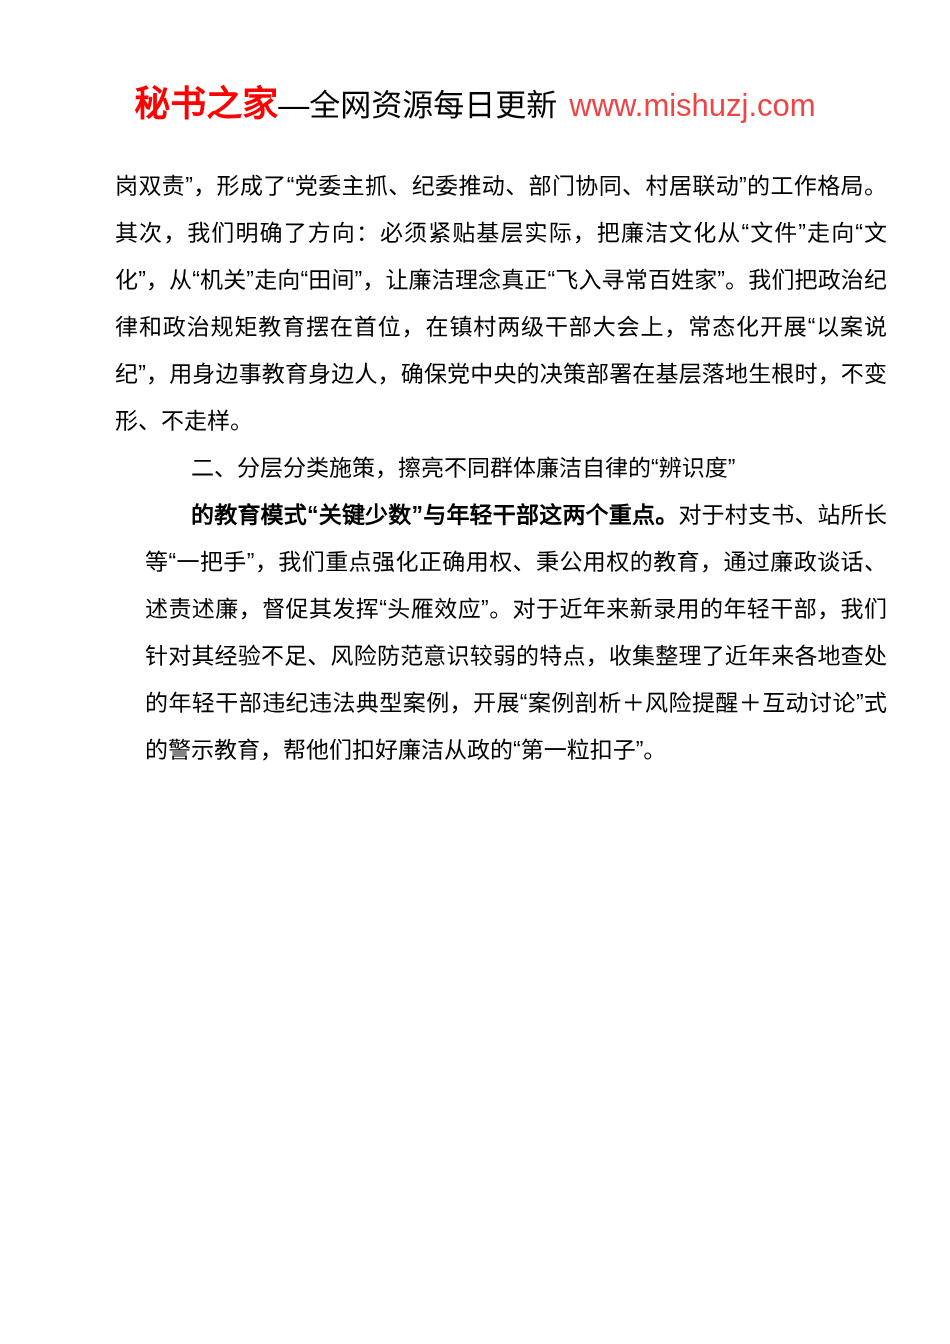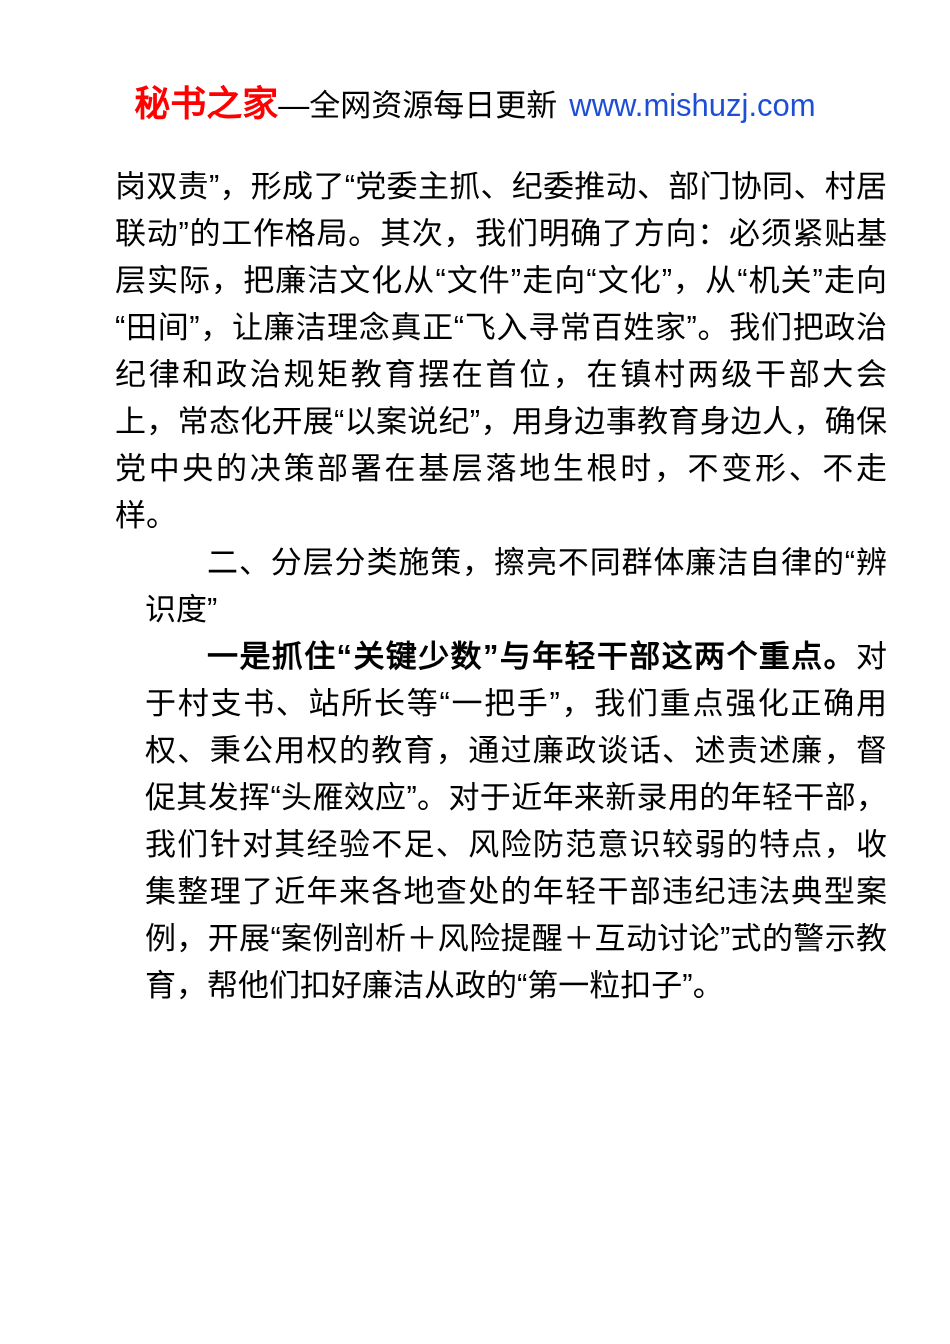--- a/index.html
+++ b/index.html
@@ -29,32 +29,32 @@
   .brand {
     color: #ff0000;
     font-weight: 700;
     font-size: 36px;
   }
   .tagline {
     color: #000000;
     font-size: 31px;
   }
   .url {
-    color: #1d4ed8;
+    color: #ef4444;
     font-size: 31px;
     margin-left: 12px;
     text-decoration: none;
     cursor: pointer;
   }
   .doc-body {
     position: absolute;
     top: 163px;
     left: 115px;
     width: 772px;
-    font-size: 31px;
+    font-size: 23px;
     line-height: 47px;
     text-align: justify;
     text-justify: inter-ideograph;
   }
   .doc-body p {
     margin: 0;
     padding: 0;
   }
   .doc-body p.indent {
     text-indent: 2em;
@@ -73,18 +73,18 @@
     <span class="brand">秘书之家</span><span class="tagline">—全网资源每日更新</span><a class="url">www.mishuzj.com</a>
   </div>
 
   <div class="doc-body">
 
     <p><span>岗双责”，形成了“党委主抓、纪委推动、部门协同、村居联动”的工作格局。其次，我们明确了方向：必须紧贴基层实际，把廉洁文化从“文件”走向“文化”，从“机关”走向“田间”，让廉洁理念真正“飞入寻常百姓家”。我们把政治纪律和政治规矩教育摆在首位，在镇村两级干部大会上，常态化开展“以案说纪”，用身边事教育身边人，确保党中央的决策部署在基层落地生根时，不变形、不走样。</span></p>
 
     <p class="indent"><span>二、分层分类施策，擦亮不同群体廉洁自律的“辨识度”</span></p>
 
 
-    <p class="indent"><b>一是抓住“关键少数”与年轻干部这两个重点。</b><span>对于村支书、站所长等“一把手”，我们重点强化正确用权、秉公用权的教育，通过廉政谈话、述责述廉，督促其发挥“头雁效应”。对于近年来新录用的年轻干部，我们针对其经验不足、风险防范意识较弱的特点，收集整理了近年来各地查处的年轻干部违纪违法典型案例，开展“案例剖析＋风险提醒＋互动讨论”式的警示教育，帮他们扣好廉洁从政的“第一粒扣子”。</span></p>
+    <p class="indent"><b>的教育模式“关键少数”与年轻干部这两个重点。</b><span>对于村支书、站所长等“一把手”，我们重点强化正确用权、秉公用权的教育，通过廉政谈话、述责述廉，督促其发挥“头雁效应”。对于近年来新录用的年轻干部，我们针对其经验不足、风险防范意识较弱的特点，收集整理了近年来各地查处的年轻干部违纪违法典型案例，开展“案例剖析＋风险提醒＋互动讨论”式的警示教育，帮他们扣好廉洁从政的“第一粒扣子”。</span></p>
 
 
   </div>
 
 </div>
 
 </body></html>

